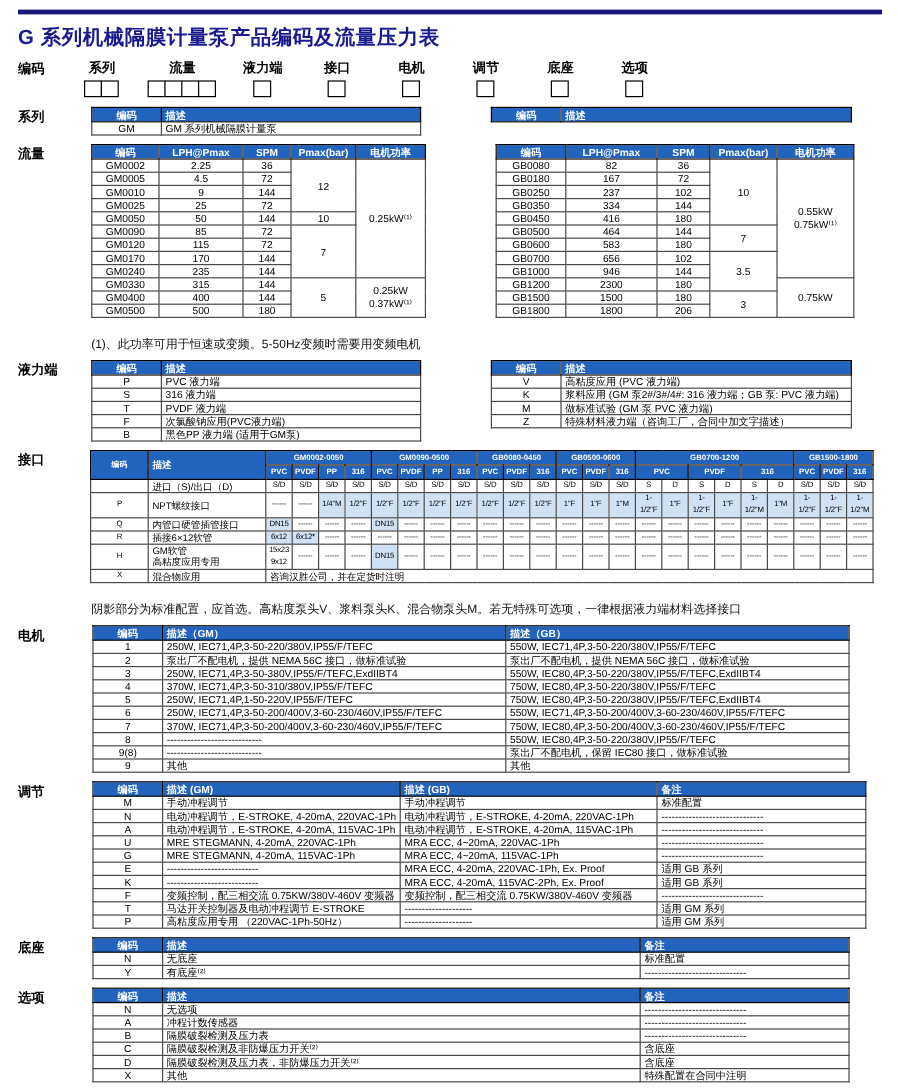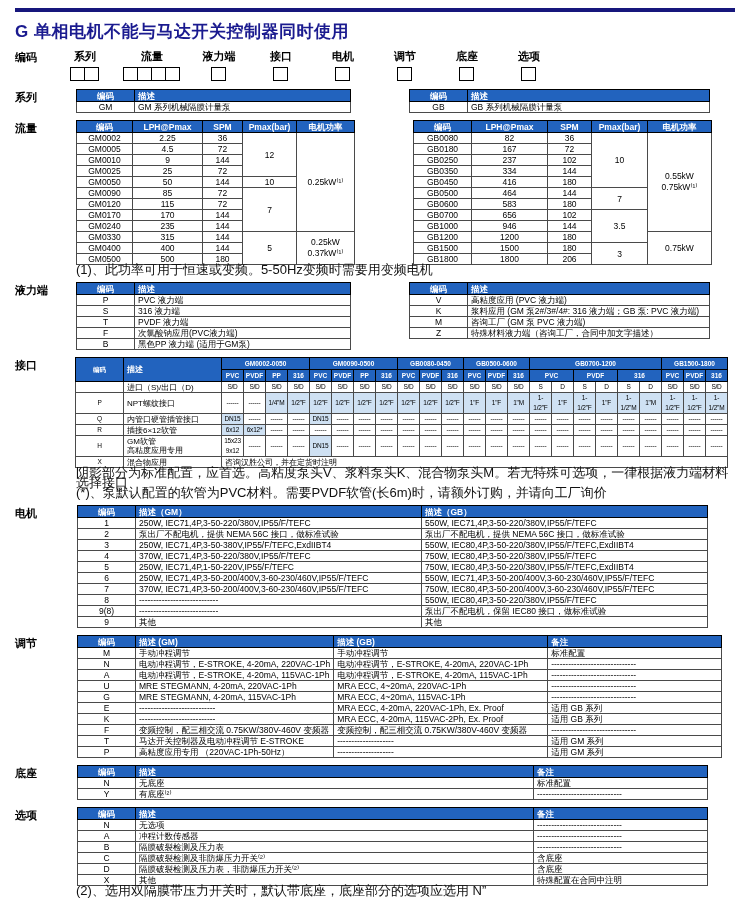--- a/index.html
+++ b/index.html
@@ -25,30 +25,30 @@
   table.t td{border:1px solid #4a4a4a;padding:0 3px;height:10px;line-height:10px;overflow:hidden;white-space:nowrap;}
   table.t td.c{text-align:center;}
   table.t td.pre{white-space:pre-line;text-align:center;line-height:11px;}
   table.flow th,table.flow td{text-align:center;}
   table.itf{font-size:6.5px;}
   table.itf th{font-size:6.5px;padding:0 1px;text-align:center;}
   table.itf th.l{font-size:8px;text-align:left;padding:0 3px;}
   table.itf td{font-size:6.5px;padding:0 1px;text-align:center;letter-spacing:-0.2px;}
   table.itf td.l{font-size:8px;text-align:left;padding:0 3px;letter-spacing:0;white-space:pre-line;line-height:9px;}
   table.itf td.sh{background:#cfe1f3;}
-  .note{font-size:13px;color:#111;margin:0 0 0 14px;line-height:10px;}
+  .note{font-size:10px;color:#111;margin:18px 0 0 14px;line-height:10px;}
   .m15{margin-left:15px;}
   .m13{margin-left:13px;}
 </style>
 </head>
 <body>
 
 <div class="page">
   <div class="toprule"></div>
-  <div class="title">G 单相电机不能与马达开关控制器同时使用</div>
+  <div class="title">G 系列机械隔膜计量泵产品编码及流量压力表</div>
 
   <div class="coding-row">
     <div class="sec-label">编码</div>
     <div class="coding-items">
         <div class="citem">
        <div class="clabel">系列</div>
        <div class="cboxes">
             <span class="cbox"></span>
             <span class="cbox"></span>
           </div>
@@ -125,24 +125,20 @@
       <div class="colR" id="series-gb">
           <table class="t">
             <colgroup>
               <col style="width:58px">
               <col style="width:242px">
             </colgroup>
             <tbody>
               <tr>
                 <th class="c">编码</th>
                 <th class="">描述</th>
-              </tr>
-              <tr>
-                <td class="c">GB</td>
-                <td class="">GB 系列机械隔膜计量泵</td>
               </tr>
             </tbody>
           </table>
         </div>
     </div>
   </div>
 
   <div class="section">
     <div class="sec-label">流量</div>
     <div class="sec-body">
@@ -296,21 +292,21 @@
                   <td>102</td>
                   <td rowspan="3">3.5</td>
                 </tr>
                 <tr>
                   <td>GB1000</td>
                   <td>946</td>
                   <td>144</td>
                 </tr>
                 <tr>
                   <td>GB1200</td>
-                  <td>1200</td>
+                  <td>2300</td>
                   <td>180</td>
                   <td rowspan="3" class="pre">0.75kW</td>
                 </tr>
                 <tr>
                   <td>GB1500</td>
                   <td>1500</td>
                   <td>180</td>
                   <td rowspan="2">3</td>
                 </tr>
                 <tr>
@@ -377,21 +373,21 @@
               <tr>
                 <td class="c">V</td>
                 <td class="">高粘度应用 (PVC 液力端)</td>
               </tr>
               <tr>
                 <td class="c">K</td>
                 <td class="">浆料应用 (GM 泵2#/3#/4#: 316 液力端；GB 泵: PVC 液力端)</td>
               </tr>
               <tr>
                 <td class="c">M</td>
-                <td class="">咨询工厂 (GM 泵 PVC 液力端)</td>
+                <td class="">做标准试验 (GM 泵 PVC 液力端)</td>
               </tr>
               <tr>
                 <td class="c">Z</td>
                 <td class="">特殊材料液力端（咨询工厂，合同中加文字描述）</td>
               </tr>
             </tbody>
           </table>
         </div>
     </div>
   </div>
@@ -600,21 +596,20 @@
               </tr>
               <tr>
                 <td>X</td>
                 <td class="l">混合物应用</td>
                 <td class="l" colspan="23">咨询汉胜公司，并在定货时注明</td>
               </tr>
             </tbody>
           </table>
         </div>
       <div class="note">阴影部分为标准配置，应首选。高粘度泵头V、浆料泵头K、混合物泵头M。若无特殊可选项，一律根据液力端材料选择接口</div>
-      <div class="note">(*)、泵默认配置的软管为PVC材料。需要PVDF软管(长6m)时，请额外订购，并请向工厂询价</div>
     </div>
   </div>
 
   <div class="section">
     <div class="sec-label">电机</div>
     <div class="sec-body">
       <div class="m15" id="motor">
           <table class="t">
             <colgroup>
               <col style="width:58px">
@@ -637,21 +632,21 @@
                 <td class="">泵出厂不配电机，提供 NEMA 56C 接口，做标准试验</td>
                 <td class="">泵出厂不配电机，提供 NEMA 56C 接口，做标准试验</td>
               </tr>
               <tr>
                 <td class="c">3</td>
                 <td class="">250W, IEC71,4P,3-50-380V,IP55/F/TEFC,ExdIIBT4</td>
                 <td class="">550W, IEC80,4P,3-50-220/380V,IP55/F/TEFC,ExdIIBT4</td>
               </tr>
               <tr>
                 <td class="c">4</td>
-                <td class="">370W, IEC71,4P,3-50-220/380V,IP55/F/TEFC</td>
+                <td class="">370W, IEC71,4P,3-50-310/380V,IP55/F/TEFC</td>
                 <td class="">750W, IEC80,4P,3-50-220/380V,IP55/F/TEFC</td>
               </tr>
               <tr>
                 <td class="c">5</td>
                 <td class="">250W, IEC71,4P,1-50-220V,IP55/F/TEFC</td>
                 <td class="">750W, IEC80,4P,3-50-220/380V,IP55/F/TEFC,ExdIIBT4</td>
               </tr>
               <tr>
                 <td class="c">6</td>
                 <td class="">250W, IEC71,4P,3-50-200/400V,3-60-230/460V,IP55/F/TEFC</td>

